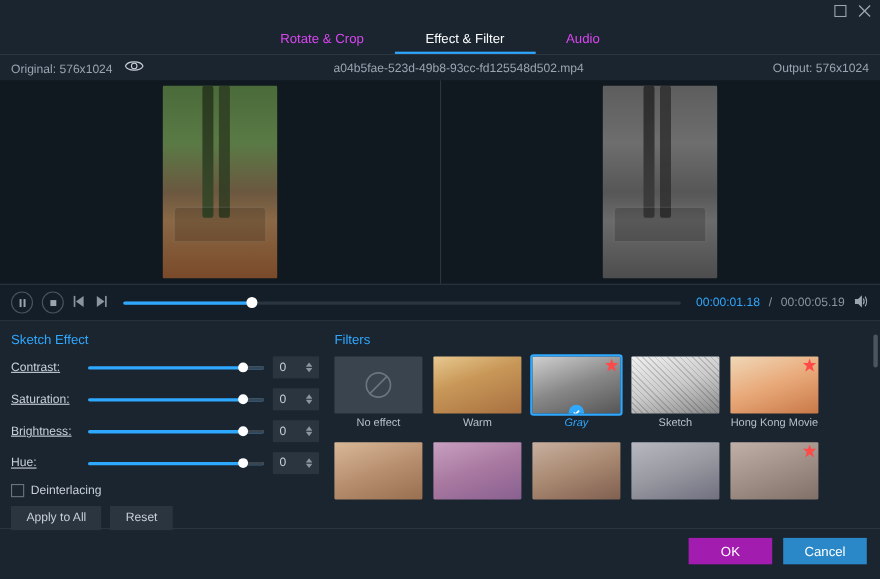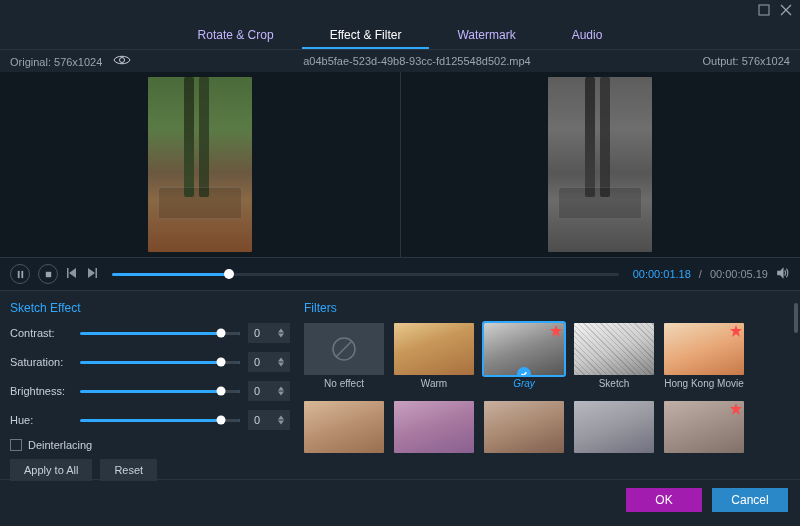--- a/index.html
+++ b/index.html
@@ -1,20 +1,20 @@
 <!DOCTYPE html>
 <html><head>
 <meta charset="utf-8">
 <style>
 * { margin: 0; padding: 0; box-sizing: border-box; font-family: -apple-system, Segoe UI, Arial, sans-serif; }
 body { background: #1a2530; color: #c8d0d8; width: 800px; height: 526px; overflow: hidden; font-size: 11px; }
 .titlebar { height: 22px; display: flex; justify-content: flex-end; align-items: center; padding-right: 8px; gap: 10px; }
 .titlebar svg { width: 12px; height: 12px; cursor: pointer; }
 .tabs { display: flex; justify-content: center; gap: 0; height: 28px; border-bottom: 1px solid #2a3540; }
-.tab { padding: 6px 28px; color: #c4b5fd; cursor: pointer; font-size: 12px; }
+.tab { padding: 6px 28px; color: #d946ef; cursor: pointer; font-size: 12px; }
 .tab.active { color: #ffffff; border-bottom: 2px solid #2fa8ff; }
 .infobar { display: flex; justify-content: space-between; align-items: center; padding: 4px 10px; font-size: 11px; color: #9aa5b0; }
 .eye { display: inline-flex; margin-left: 8px; }
 .previews { display: flex; height: 185px; background: #101820; }
 .preview-half { flex: 1; display: flex; justify-content: center; align-items: center; position: relative; }
 .preview-half:first-child { border-right: 1px solid #2a3540; }
 .thumb { width: 104px; height: 175px; border-radius: 1px; }
 .thumb-color { background: linear-gradient(180deg, #4a6b3a 0%, #5a7a45 30%, #6b5840 55%, #8a6845 70%, #7a4a2a 100%); position: relative; overflow: hidden; }
 .thumb-color::before { content: ""; position: absolute; left: 35%; top: 0; width: 10px; height: 120px; background: linear-gradient(180deg, #2a3a1f, #3a4a2a); border-radius: 2px; box-shadow: 15px 0 0 rgba(42,58,31,0.8); }
 .thumb-color::after { content: ""; position: absolute; left: 10px; right: 10px; top: 110px; height: 30px; background: rgba(0,0,0,0.15); border: 1px solid rgba(255,255,255,0.1); border-radius: 4px 4px 0 0; }
@@ -27,21 +27,21 @@
 .timeline { flex: 1; height: 3px; background: #2a3540; border-radius: 2px; position: relative; margin: 0 6px; cursor: pointer; }
 .timeline-fill { position: absolute; left: 0; top: 0; bottom: 0; width: 23%; background: #2fa8ff; border-radius: 2px; }
 .timeline-knob { position: absolute; left: 23%; top: 50%; width: 10px; height: 10px; background: #fff; border-radius: 50%; transform: translate(-50%, -50%); }
 .time-cur { color: #2fa8ff; }
 .time-dur { color: #8a95a0; }
 .vol svg { width: 14px; height: 14px; color: #9aa5b0; cursor: pointer; }
 .editor { display: flex; padding: 10px 10px 4px 10px; gap: 14px; height: 188px; }
 .basic { width: 280px; }
 .section-title { color: #2fa8ff; font-size: 12px; margin-bottom: 8px; }
 .ctrl-row { display: flex; align-items: center; margin-bottom: 9px; }
-.ctrl-label { width: 62px; color: #c8d0d8; }
+.ctrl-label { width: 62px; color: #c8d0d8; text-decoration: underline; }
 .slider { flex: 1; height: 3px; background: #2fa8ff; border-radius: 2px; position: relative; margin: 0 8px; cursor: pointer; }
 .slider-bg { position: absolute; right: 0; top: 0; bottom: 0; width: 12%; background: #3a4550; border-radius: 2px; }
 .slider-knob { position: absolute; left: 88%; top: 50%; width: 9px; height: 9px; background: #fff; border-radius: 50%; transform: translate(-50%, -50%); }
 .numbox { width: 42px; height: 20px; background: #2a3540; display: flex; align-items: center; padding: 0 6px; justify-content: space-between; cursor: text; }
 .spinners { display: flex; flex-direction: column; margin-left: -2px; }
 .spinners svg { width: 6px; height: 5px; color: #8a95a0; cursor: pointer; }
 .checkbox-row { display: flex; align-items: center; gap: 6px; margin-top: 4px; }
 .checkbox { width: 12px; height: 12px; border: 1px solid #6a7580; cursor: pointer; }
 .btn-row { display: flex; gap: 8px; margin-top: 8px; }
 .small-btn { background: #2a3540; padding: 5px 14px; cursor: pointer; font-size: 11px; }
@@ -82,21 +82,20 @@
       </svg></span>
   <span><svg viewBox="0 0 12 12" stroke="#9aa5b0" stroke-width="1.2">
         <line x1="1" y1="1" x2="11" y2="11"></line>
         <line x1="11" y1="1" x2="1" y2="11"></line>
       </svg></span>
 </div>
 
 <div class="tabs">
   <div class="tab">Rotate &amp; Crop</div>
   <div class="tab active">Effect &amp; Filter</div>
-  <div class="tab">Watermark</div>
   <div class="tab">Audio</div>
 </div>
 
 <div class="infobar">
   <span>
     <span>Original: 576x1024</span>
     <span class="eye">
         <svg width="18" height="12" viewBox="0 0 18 12" fill="none" stroke="#c8d0d8" stroke-width="1">
           <path d="M1 6 C3 1 15 1 17 6 C15 11 3 11 1 6 Z"></path>
           <circle cx="9" cy="6" r="2.5"></circle>

